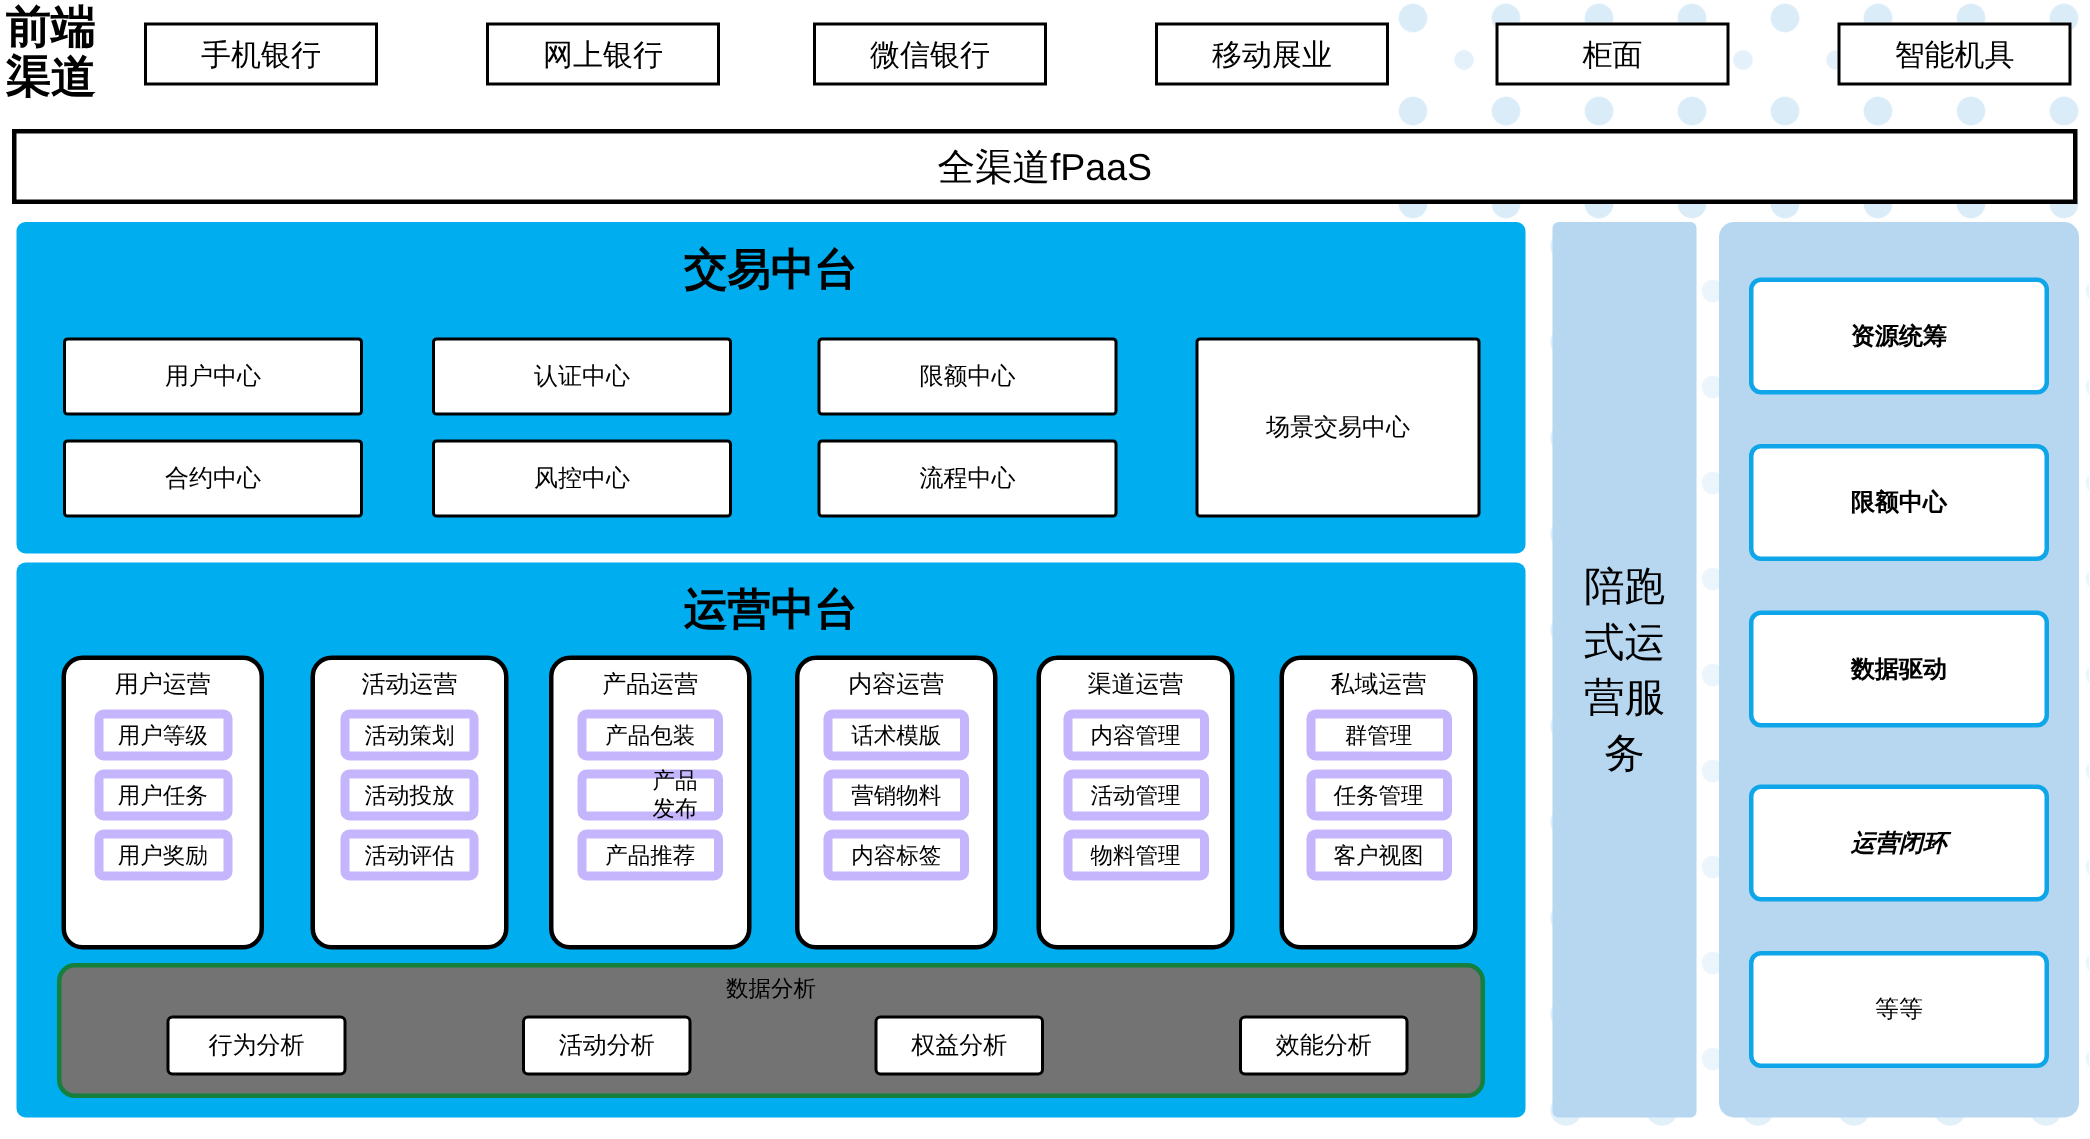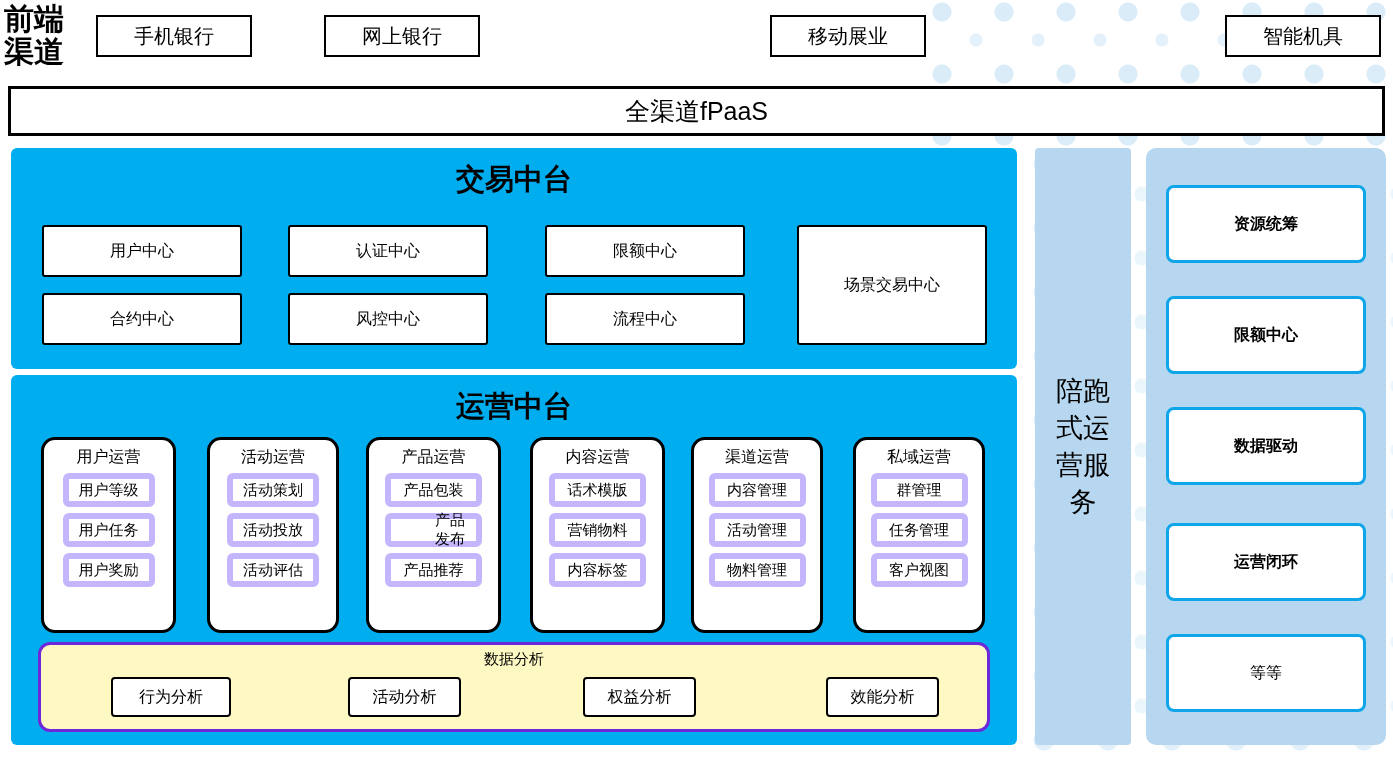--- a/index.html
+++ b/index.html
@@ -142,22 +142,22 @@
     align-items: center;
     justify-content: center;
     margin-bottom: 6px;
   }
 
   
   #data-strip {
     position: absolute;
     left: 38px; top: 642px; width: 952px; height: 90px;
     box-sizing: border-box;
-    background: #fef9c3;
-    border: 3px solid #6d28d9;
+    background: #737373;
+    border: 3px solid #15803d;
     border-radius: 12px;
     z-index: 2;
   }
   #data-strip-title {
     position: absolute;
     left: 0; top: 5px; width: 100%;
     text-align: center;
     font-size: 15px;
   }
   .data-item {
@@ -230,22 +230,28 @@
 
   <div id="channel-label">前端
 渠道</div>
 
   <div class="box channel-box" style="left:96px; top:15px; width:156px;">
     <span>手机银行</span>
   </div>
   <div class="box channel-box" style="left:324px; top:15px; width:156px;">
     <span>网上银行</span>
   </div>
+  <div class="box channel-box" style="left:542px; top:15px; width:156px;">
+    <span>微信银行</span>
+  </div>
   <div class="box channel-box" style="left:770px; top:15px; width:156px;">
     <span>移动展业</span>
+  </div>
+  <div class="box channel-box" style="left:997px; top:15px; width:156px;">
+    <span>柜面</span>
   </div>
   <div class="box channel-box" style="left:1225px; top:15px; width:156px;">
     <span>智能机具</span>
   </div>
 
   <div class="box" id="fpaas-bar">
     <span>全渠道fPaaS</span>
   </div>
 
   <div class="cyan-panel" id="trade-panel"></div>
@@ -340,20 +346,20 @@
   <div id="services-panel"></div>
   <div class="service-card" style="left:1166px; top:185px;">
     <span>资源统筹</span>
   </div>
   <div class="service-card" style="left:1166px; top:296px;">
     <span>限额中心</span>
   </div>
   <div class="service-card" style="left:1166px; top:407px;">
     <span>数据驱动</span>
   </div>
-  <div class="service-card" style="left:1166px; top:523px;">
+  <div class="service-card" style="left:1166px; top:523px;font-style:italic;">
     <span>运营闭环</span>
   </div>
   <div class="service-card plain" style="left:1166px; top:634px;">
     <span>等等</span>
   </div>
 
 </div>
 
 </body></html>

